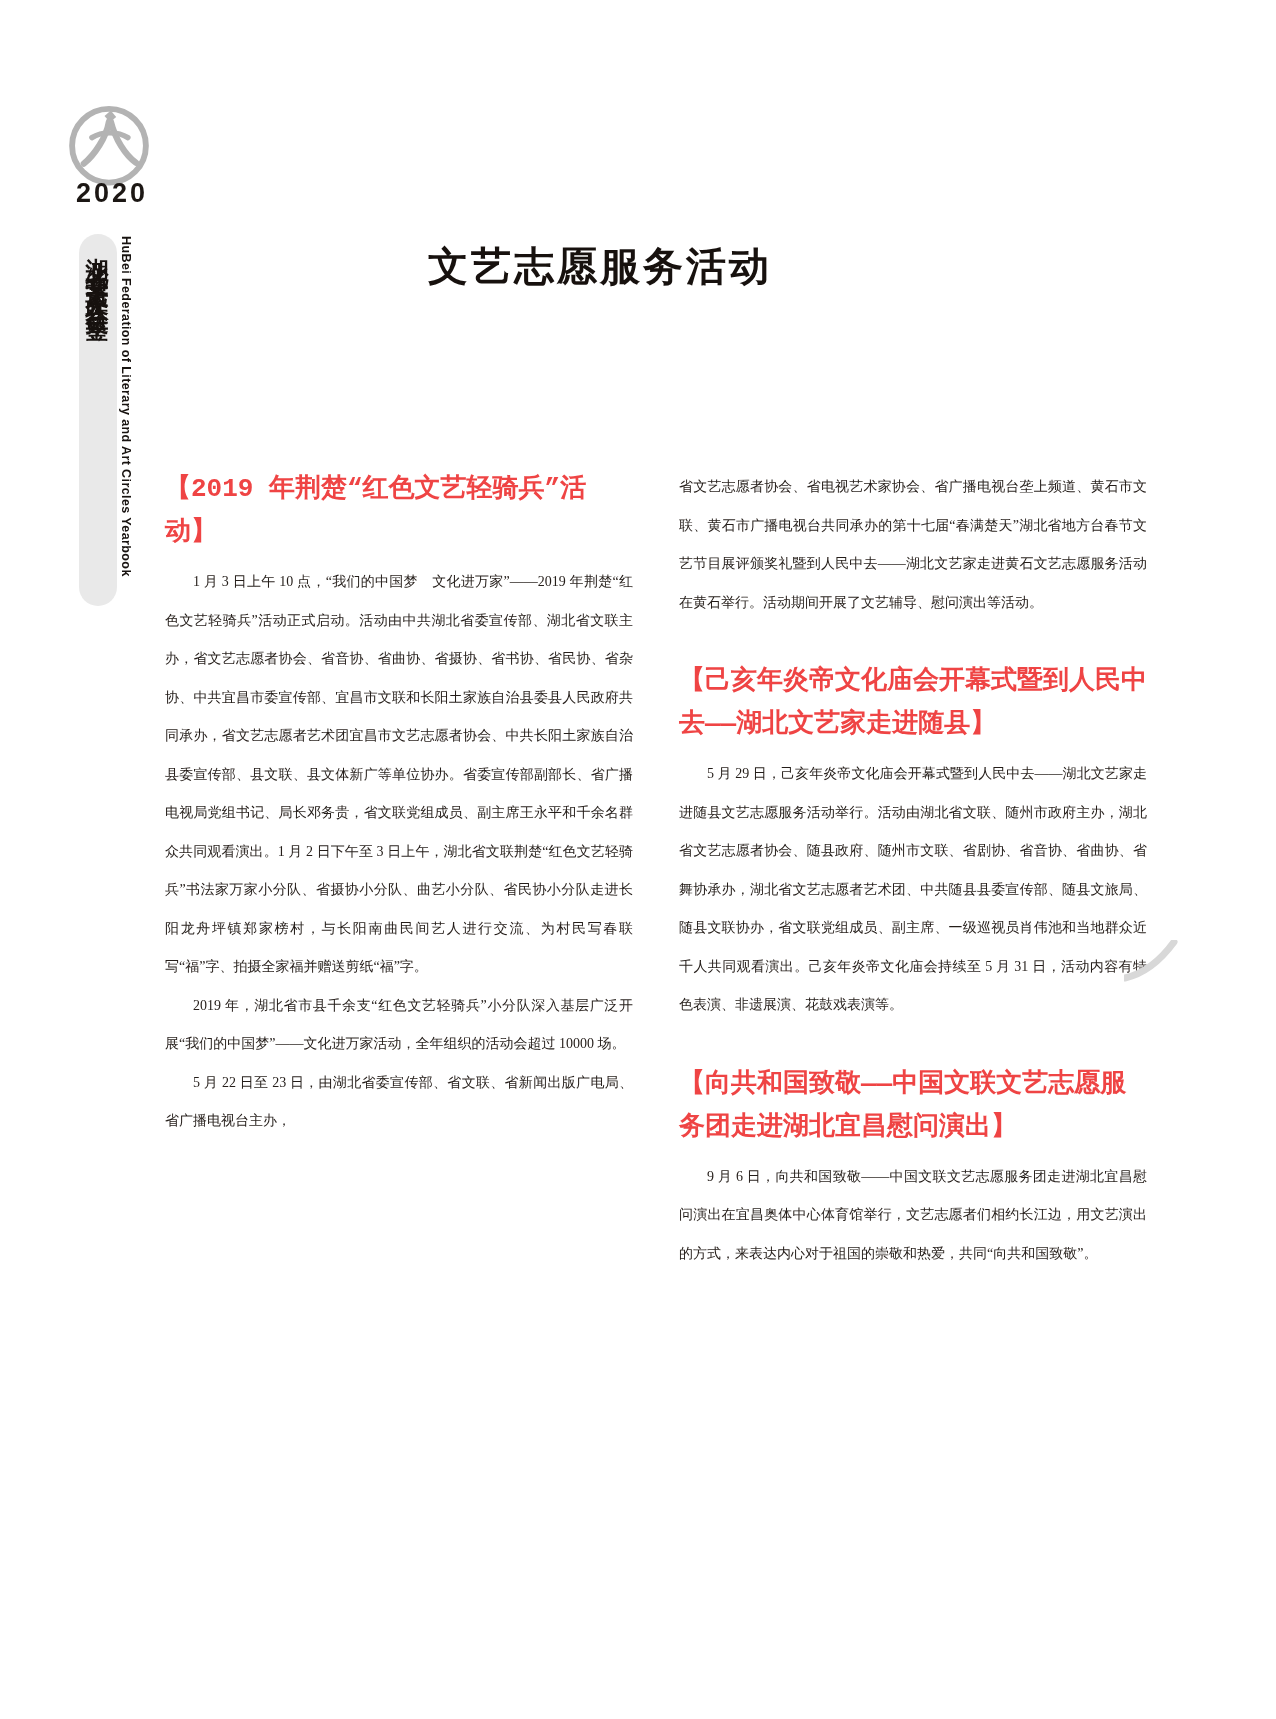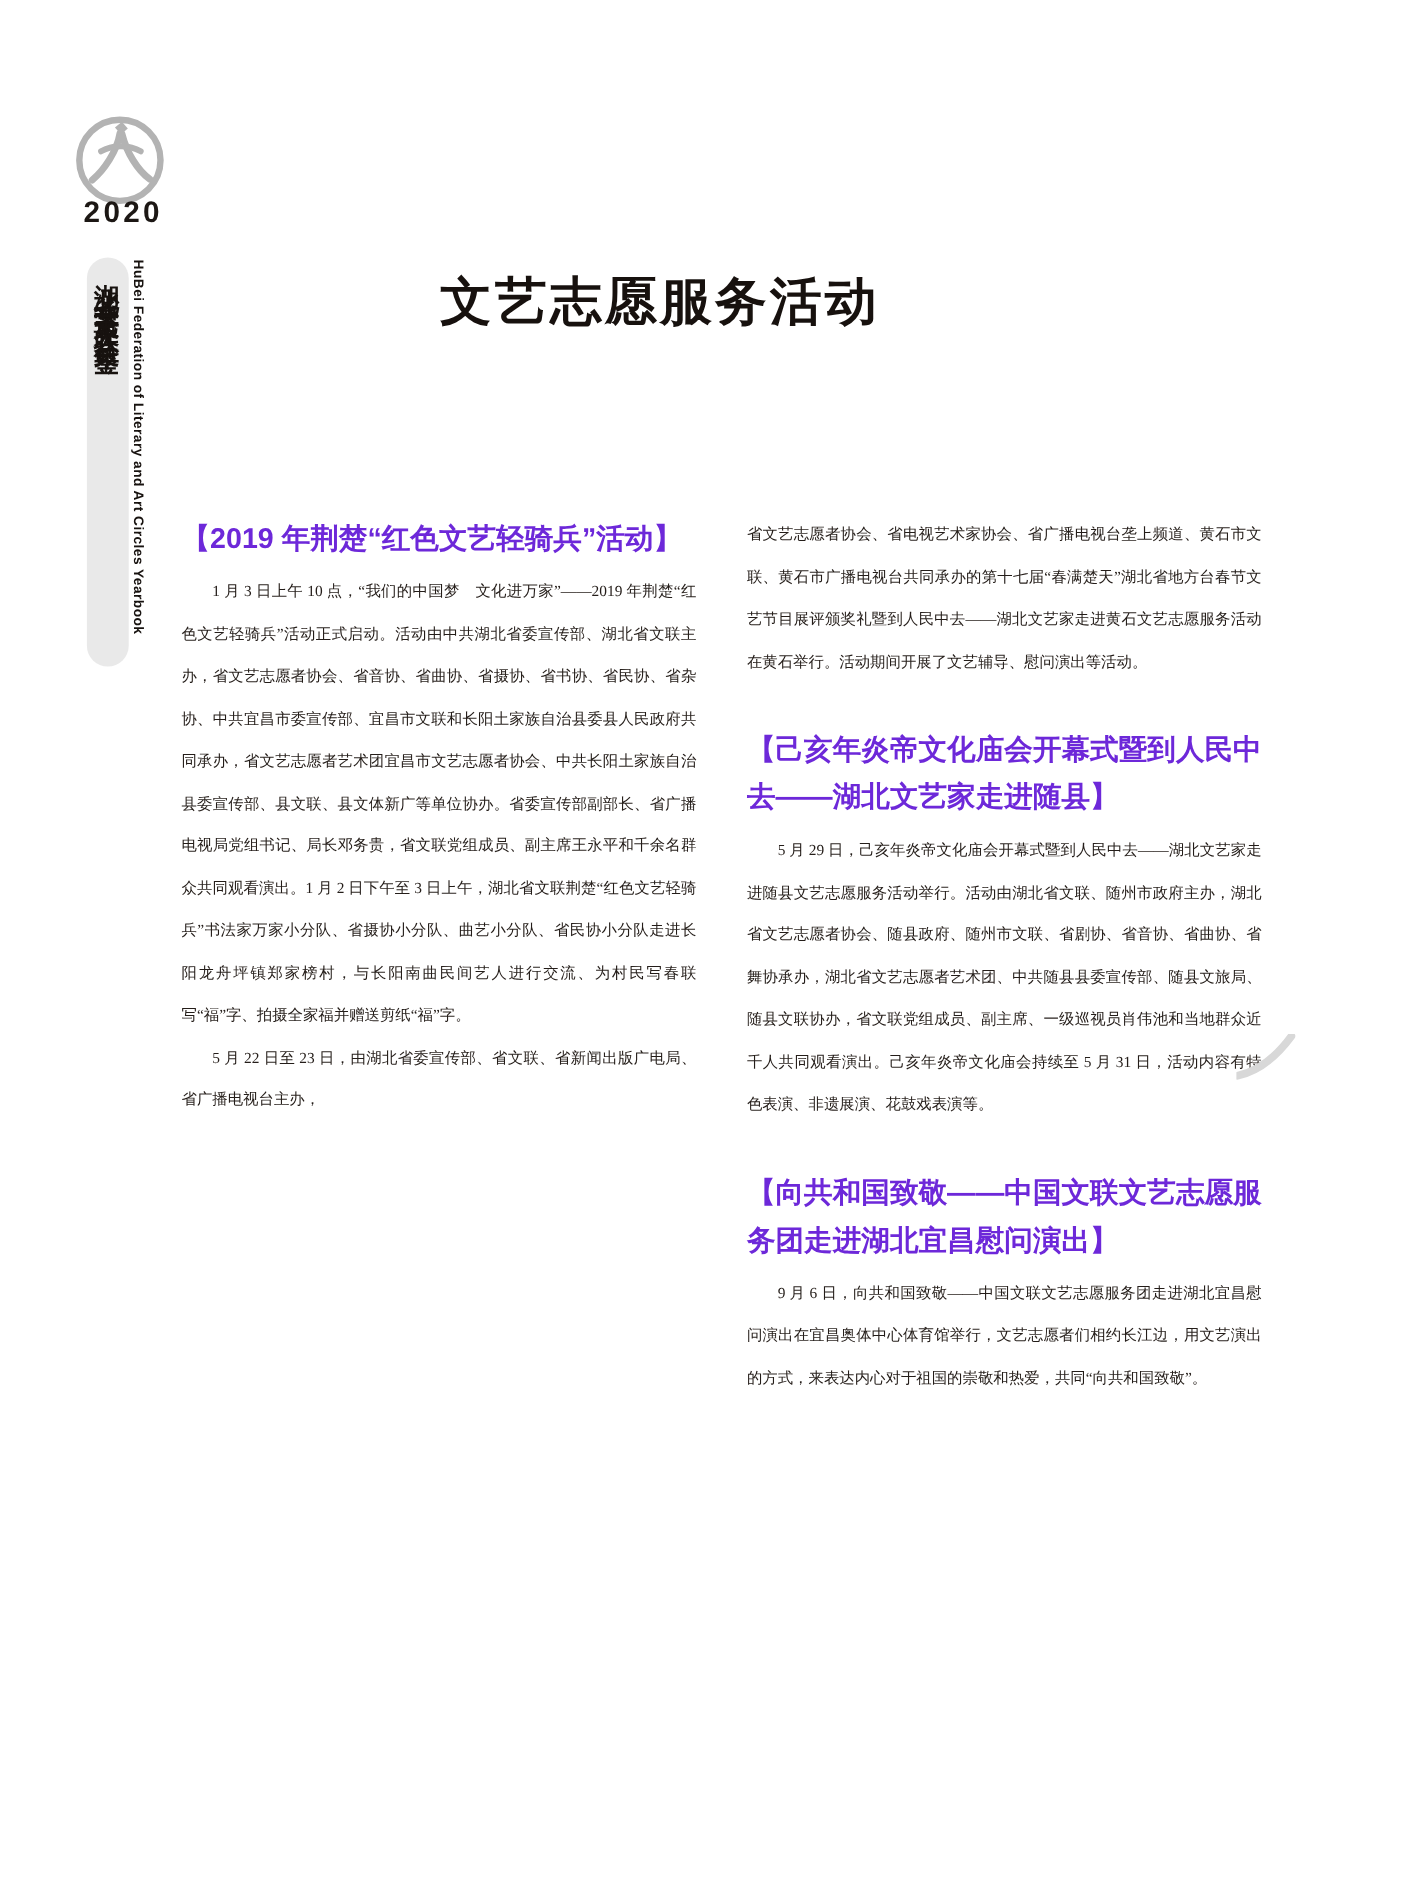--- a/index.html
+++ b/index.html
@@ -36,38 +36,38 @@
     writing-mode:vertical-rl;
     font-family:"Liberation Sans","DejaVu Sans",sans-serif;
     font-weight:bold;font-size:12.5px;letter-spacing:0.4px;
     color:#17120f;white-space:nowrap;
   }
   
   .page-title{
     position:absolute;left:150px;top:212px;width:900px;
     text-align:center;
     font-family:"Liberation Sans","DejaVu Sans",sans-serif;
-    font-weight:bold;font-size:47px;letter-spacing:3px;
+    font-weight:bold;font-size:40px;letter-spacing:3px;
     color:#17110e;
   }
   
   .col{position:absolute;top:468px;width:468px;}
   .col-left{left:165px;}
   .col-right{left:679px;}
   .body-para{
     margin:0;font-size:14px;line-height:38.5px;
     text-align:justify;text-justify:inter-ideograph;
     color:#241d19;
   }
   .body-para.indent{text-indent:2em;}
   .sec-heading{
     margin:0 0 9px 0;
-    font-family:Liberation Sans, sans-serif;
+    font-family:Liberation Mono, monospace;
     font-weight:bold;font-size:26px;line-height:43px;
-    color:#6d28d9;text-align:left;
+    color:#ef4444;text-align:left;
   }
   .sec-heading.spaced{margin-top:38px;}
   
   .page-number{
     position:absolute;left:160px;top:1595px;
     font-family:"Liberation Sans","DejaVu Sans",sans-serif;
     font-weight:bold;font-size:28px;color:#000000;
   }
   
   .curl{position:absolute;left:1124px;top:940px;width:54px;height:42px;}
@@ -93,20 +93,21 @@
   <div class="cn-strip">
     <div class="vtext">湖北省文学艺术界联合会年鉴</div>
   </div>
   <div class="en-strip">HuBei Federation of Literary and Art Circles Yearbook</div>
 
   <h1 class="page-title">文艺志愿服务活动</h1>
 
   <div class="col col-left">
     <h2 class="sec-heading">【2019 年荆楚“红色文艺轻骑兵”活动】</h2>
     <p class="body-para indent">1 月 3 日上午 10 点，“我们的中国梦　文化进万家”——2019 年荆楚“红色文艺轻骑兵”活动正式启动。活动由中共湖北省委宣传部、湖北省文联主办，省文艺志愿者协会、省音协、省曲协、省摄协、省书协、省民协、省杂协、中共宜昌市委宣传部、宜昌市文联和长阳土家族自治县委县人民政府共同承办，省文艺志愿者艺术团宜昌市文艺志愿者协会、中共长阳土家族自治县委宣传部、县文联、县文体新广等单位协办。省委宣传部副部长、省广播电视局党组书记、局长邓务贵，省文联党组成员、副主席王永平和千余名群众共同观看演出。1 月 2 日下午至 3 日上午，湖北省文联荆楚“红色文艺轻骑兵”书法家万家小分队、省摄协小分队、曲艺小分队、省民协小分队走进长阳龙舟坪镇郑家榜村，与长阳南曲民间艺人进行交流、为村民写春联写“福”字、拍摄全家福并赠送剪纸“福”字。</p>
+    <p class="body-para indent">2019 年，湖北省市县千余支“红色文艺轻骑兵”小分队深入基层广泛开展“我们的中国梦”——文化进万家活动，全年组织的活动会超过 10000 场。</p>
     <p class="body-para indent">5 月 22 日至 23 日，由湖北省委宣传部、省文联、省新闻出版广电局、省广播电视台主办，</p>
   </div>
 
   <div class="col col-right">
     <p class="body-para">省文艺志愿者协会、省电视艺术家协会、省广播电视台垄上频道、黄石市文联、黄石市广播电视台共同承办的第十七届“春满楚天”湖北省地方台春节文艺节目展评颁奖礼暨到人民中去——湖北文艺家走进黄石文艺志愿服务活动在黄石举行。活动期间开展了文艺辅导、慰问演出等活动。</p>
     <h2 class="sec-heading spaced">【己亥年炎帝文化庙会开幕式暨到人民中去——湖北文艺家走进随县】</h2>
     <p class="body-para indent">5 月 29 日，己亥年炎帝文化庙会开幕式暨到人民中去——湖北文艺家走进随县文艺志愿服务活动举行。活动由湖北省文联、随州市政府主办，湖北省文艺志愿者协会、随县政府、随州市文联、省剧协、省音协、省曲协、省舞协承办，湖北省文艺志愿者艺术团、中共随县县委宣传部、随县文旅局、随县文联协办，省文联党组成员、副主席、一级巡视员肖伟池和当地群众近千人共同观看演出。己亥年炎帝文化庙会持续至 5 月 31 日，活动内容有特色表演、非遗展演、花鼓戏表演等。</p>
     <h2 class="sec-heading spaced">【向共和国致敬——中国文联文艺志愿服务团走进湖北宜昌慰问演出】</h2>
     <p class="body-para indent">9 月 6 日，向共和国致敬——中国文联文艺志愿服务团走进湖北宜昌慰问演出在宜昌奥体中心体育馆举行，文艺志愿者们相约长江边，用文艺演出的方式，来表达内心对于祖国的崇敬和热爱，共同“向共和国致敬”。</p>
   </div>

